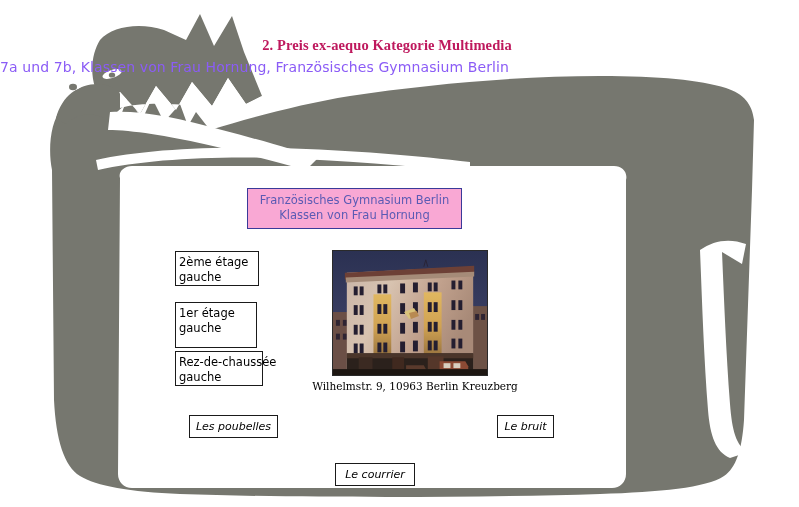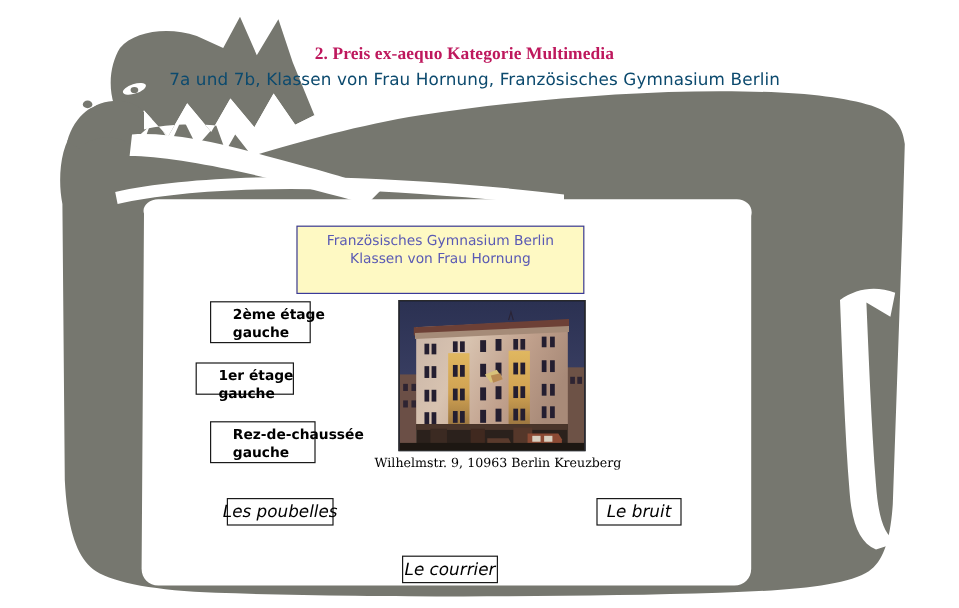--- a/index.html
+++ b/index.html
@@ -35,72 +35,71 @@
     font-size: 14.5px;
     font-weight: bold;
     color: #be185d;
     letter-spacing: 0.1px;
   }
   .award-subtitle {
     position: absolute;
     left: 0;
     top: 59px;
     width: 791px;
-    text-align: center;
+    text-align: left;
     font-family: "DejaVu Sans", sans-serif;
     font-size: 14px;
     font-weight: normal;
-    color: #0c4a6e;
+    color: #8b5cf6;
     letter-spacing: 0.1px;
   }
 
   
   #slide-panel {
     position: absolute;
     left: 137px;
     top: 175px;
     width: 471px;
     height: 303px;
     background: #ffffff;
   }
 
   
   #school-header {
     position: absolute;
     left: 110px;
     top: 13px;
-    width: 240px;
+    width: 215px;
     border: 1.5px solid #3a3a99;
-    background: #fef9c3;
+    background: #f9a8d4;
     box-sizing: border-box;
-    padding: 4px 2px 21px 2px;
+    padding: 4px 2px 5px 2px;
     text-align: center;
     font-family: "DejaVu Sans", sans-serif;
     font-size: 11.5px;
     line-height: 15px;
     color: #5a5ab4;
   }
   #school-header .hdr-line { display: block; white-space: nowrap; }
 
   
   .floor-box {
     position: absolute;
     border: 1.4px solid #1a1a1a;
     background: #ffffff;
     box-sizing: border-box;
     font-family: "DejaVu Sans", sans-serif;
     font-size: 11.5px;
     line-height: 15px;
     color: #000000;
-    padding: 3px 4px 3px 18px;
-    font-weight: bold;
+    padding: 3px 4px 3px 3px;
   }
   .floor-box .fb-line { display: block; white-space: nowrap; }
   #floor-box-0 { left: 38px;  top: 76px;  width: 84px;  height: 35px; }
-  #floor-box-1 { left: 26px;  top: 127px; width: 82px;  height: 27px; }
+  #floor-box-1 { left: 38px;  top: 127px; width: 82px;  height: 46px; }
   #floor-box-2 { left: 38px;  top: 176px; width: 88px; height: 35px; }
 
   
   #photo-wrap {
     position: absolute;
     left: 195px;
     top: 75px;
     width: 156px;
     height: 126px;
     border: 1.5px solid #2a2a2a;
@@ -122,30 +121,30 @@
   }
 
   
   .topic-box {
     position: absolute;
     border: 1.4px solid #1a1a1a;
     background: #ffffff;
     box-sizing: border-box;
     font-family: "DejaVu Sans", sans-serif;
     font-style: italic;
-    font-size: 14px;
+    font-size: 11px;
     color: #000000;
     display: flex;
     align-items: center;
     justify-content: center;
     white-space: nowrap;
   }
   #topic-box-0 { left: 52px;  top: 240px; width: 89px;  height: 23px; }
   #topic-box-1 { left: 198px; top: 240px; width: 80px;  height: 23px; margin-top: 48px; }
-  #topic-box-2 { left: 360px; top: 240px; width: 71px;  height: 23px; }
+  #topic-box-2 { left: 360px; top: 240px; width: 57px;  height: 23px; }
   #topic-box-3 { left: 150px; top: 269px; width: 175px; height: 24px; }
 </style>
 </head>
 <body>
 
 <div id="stage">
 
   <svg id="croc-layer" viewBox="0 0 799 507" aria-hidden="true">
 
     <g fill="#76776f">

